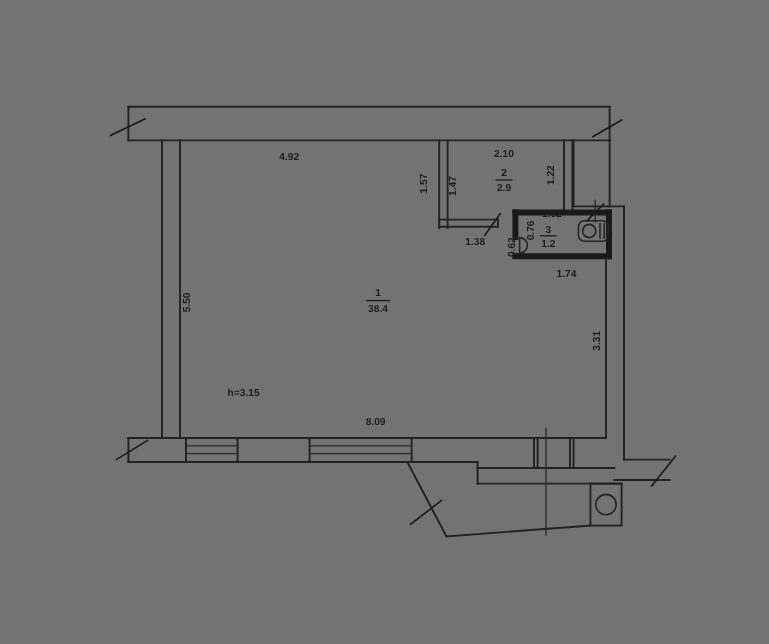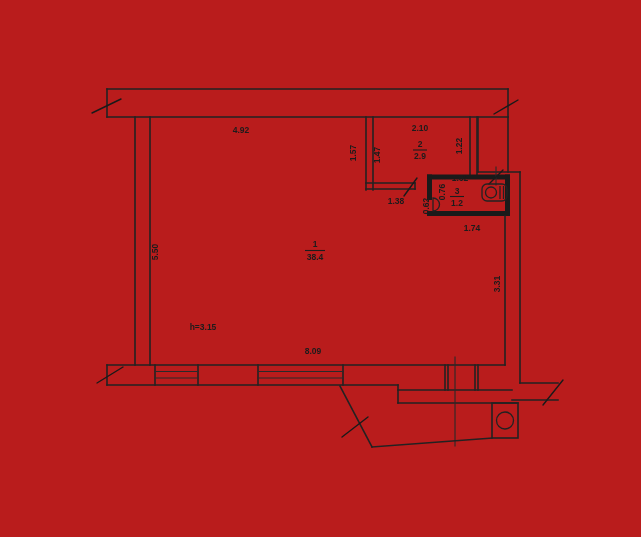--- a/index.html
+++ b/index.html
@@ -4,21 +4,21 @@
 <style>
   html,body{margin:0;padding:0;}
   body{
     width:641px;height:537px;
     background:#ffffff;
     font-family:"Liberation Sans", sans-serif;
     overflow:hidden;
   }
   .sheet{
     position:relative;width:641px;height:537px;
-    background:#b91c1c;
+    background:#737373;
   }
   svg{display:block;}
   .wall{stroke:#222;stroke-width:1.6;fill:none;stroke-linecap:square;}
   .wall-thick{stroke:#1a1a1a;stroke-width:5;fill:none;stroke-linecap:butt;}
   .thin{stroke:#2a2a2a;stroke-width:1.1;fill:none;stroke-linecap:square;}
   .mark{stroke:#1a1a1a;stroke-width:1.4;fill:none;stroke-linecap:round;}
   .fixture{stroke:#222;stroke-width:1.3;fill:none;}
   text{
     font-family:"Liberation Sans", sans-serif;
     font-size:8.5px;font-weight:600;fill:#1c1c1c;

